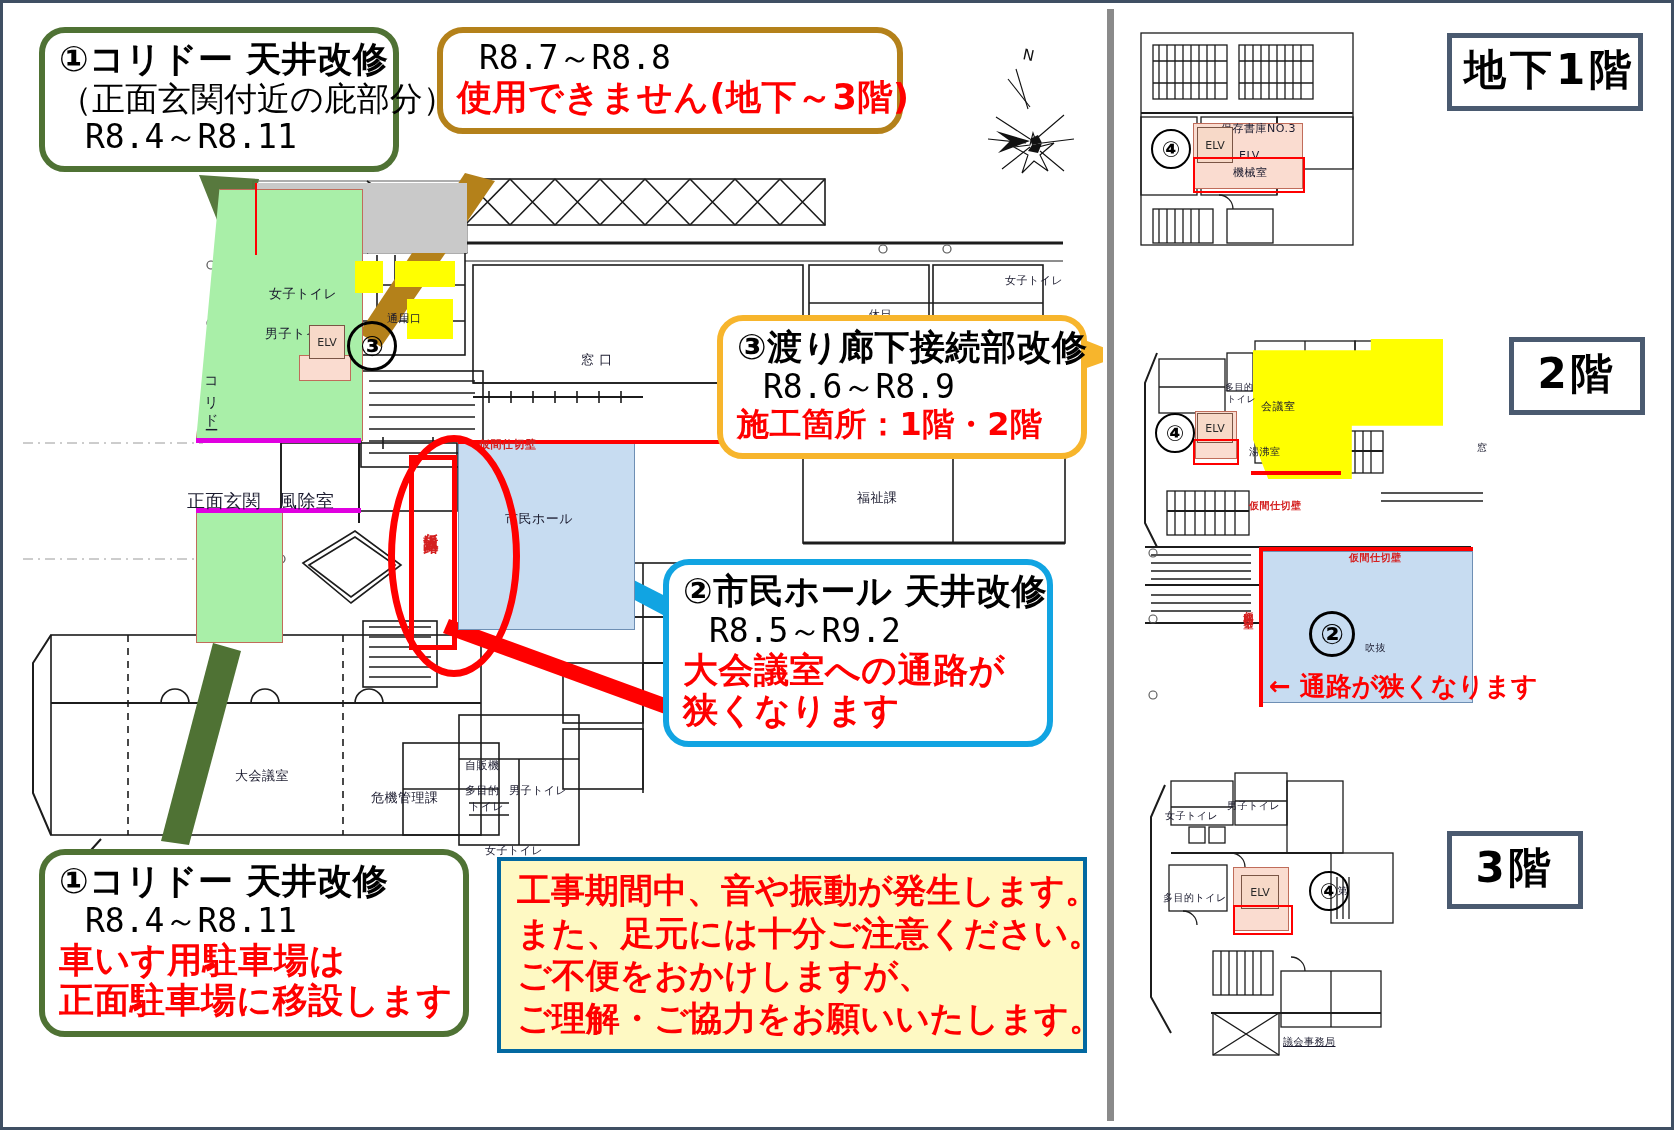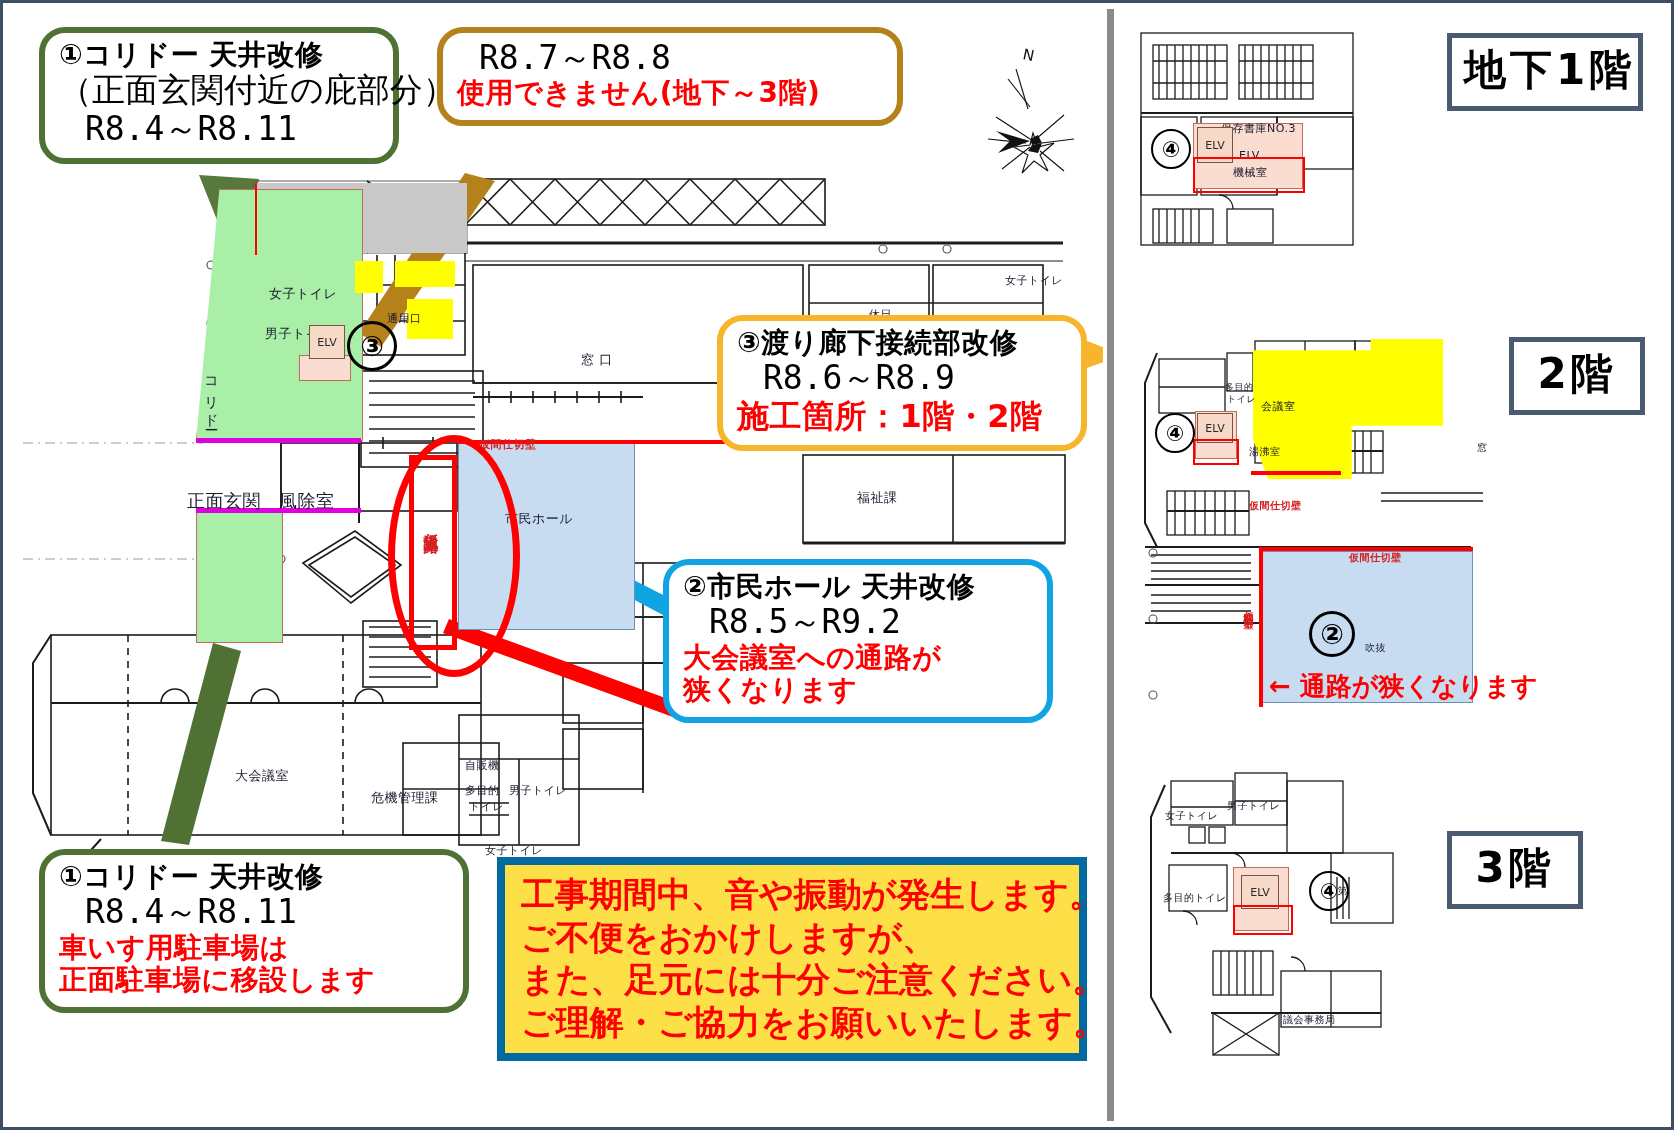--- a/index.html
+++ b/index.html
@@ -37,42 +37,42 @@
     line-height:1.16;
     z-index:40;
   }
   .callout .ln{white-space:nowrap;}
   .cg{border:6px solid #4f7234;}     
   .co{border:6px solid #b4811a;}     
   .cy{border:6px solid #f7b52c;}     
   .cb{border:6px solid #11a4e2;}     
   .tblack{color:#000;}
   .tred{color:#ff0000;}
-  .big{font-size:28px;font-weight:700;letter-spacing:0.5px;}
+  .big{font-size:35px;font-weight:700;letter-spacing:0.5px;}
   .mid{font-size:33px;}
   .mono{font-family:"DejaVu Sans Mono","Liberation Mono",monospace;font-size:33px;letter-spacing:0px;}
   
   .floorbox{
     position:absolute;
     border:5px solid #4a5a70;
     background:#fff;
     font-size:42px;
     font-weight:700;
     letter-spacing:4px;
     text-align:center;
     box-sizing:border-box;
     padding:4px 12px 8px 12px;
     z-index:30;
     white-space:nowrap;
   }
   
   .warnbox{
     position:absolute;
-    border:8px solid #0369a1;
-    background:#fde047;
+    border:4px solid #0369a1;
+    background:#fef9c3;
     color:#ff0000;
     font-size:34px;
     font-weight:700;
     line-height:1.25;
     padding:8px 12px 10px 16px;
     box-sizing:border-box;
     z-index:40;
     letter-spacing:0px;
   }
   .warnbox div{white-space:nowrap;}
@@ -351,22 +351,22 @@
 
   <div class="callout cg" style="left:36px;top:846px;width:430px;">
     <div class="ln big tblack">①コリドー 天井改修</div>
     <div class="ln mono tblack" style="padding-left:26px;">R8.4～R8.11</div>
     <div class="ln big tred">車いす用駐車場は</div>
     <div class="ln big tred">正面駐車場に移設します</div>
   </div>
 
   <div class="warnbox" style="left:494px;top:854px;width:590px;">
     <div>工事期間中、音や振動が発生します。</div>
+    <div>また、足元には十分ご注意ください。</div>
     <div>ご不便をおかけしますが、</div>
-    <div>また、足元には十分ご注意ください。</div>
     <div>ご理解・ご協力をお願いいたします。</div>
   </div>
 
   <div class="abs" style="left:1118px;top:14px;width:550px;height:250px;">
     <svg width="260" height="240" viewBox="0 0 260 240" style="position:absolute;left:6px;top:4px;">
       <g stroke="#1c1c1c" fill="none" stroke-width="1.3">
         <rect x="14" y="12" width="212" height="212"></rect>
         <path d="M14 92 L226 92" stroke-width="2"></path>
 
         <rect x="26" y="24" width="74" height="54"></rect>
@@ -521,18 +521,18 @@
     </svg>
     <div class="fill pinkf" style="left:112px;top:108px;width:54px;height:62px;"></div>
     <div class="elvbox" style="left:120px;top:116px;width:36px;height:32px;">ELV</div>
     <div class="redoutline" style="left:112px;top:146px;width:56px;height:26px;"></div>
     <div class="circnum sm" style="left:188px;top:112px;width:36px;height:36px;">④</div>
 
     <div class="room-label sm" style="left:44px;top:30px;font-size:10px;">女子トイレ</div>
     <div class="room-label sm" style="left:106px;top:20px;font-size:10px;">男子トイレ</div>
     <div class="room-label sm" style="left:42px;top:112px;font-size:10px;">多目的トイレ</div>
     <div class="room-label sm vert" style="left:214px;top:98px;font-size:10px;">第</div>
-    <div class="room-label sm" style="left:162px;top:234px;font-size:10px;">議会事務局</div>
+    <div class="room-label sm" style="left:162px;top:256px;font-size:10px;text-decoration:underline;">議会事務局</div>
 
     <div class="floorbox" style="left:326px;top:72px;width:136px;">3階</div>
   </div>
 
 </div>
 
 </body></html>

